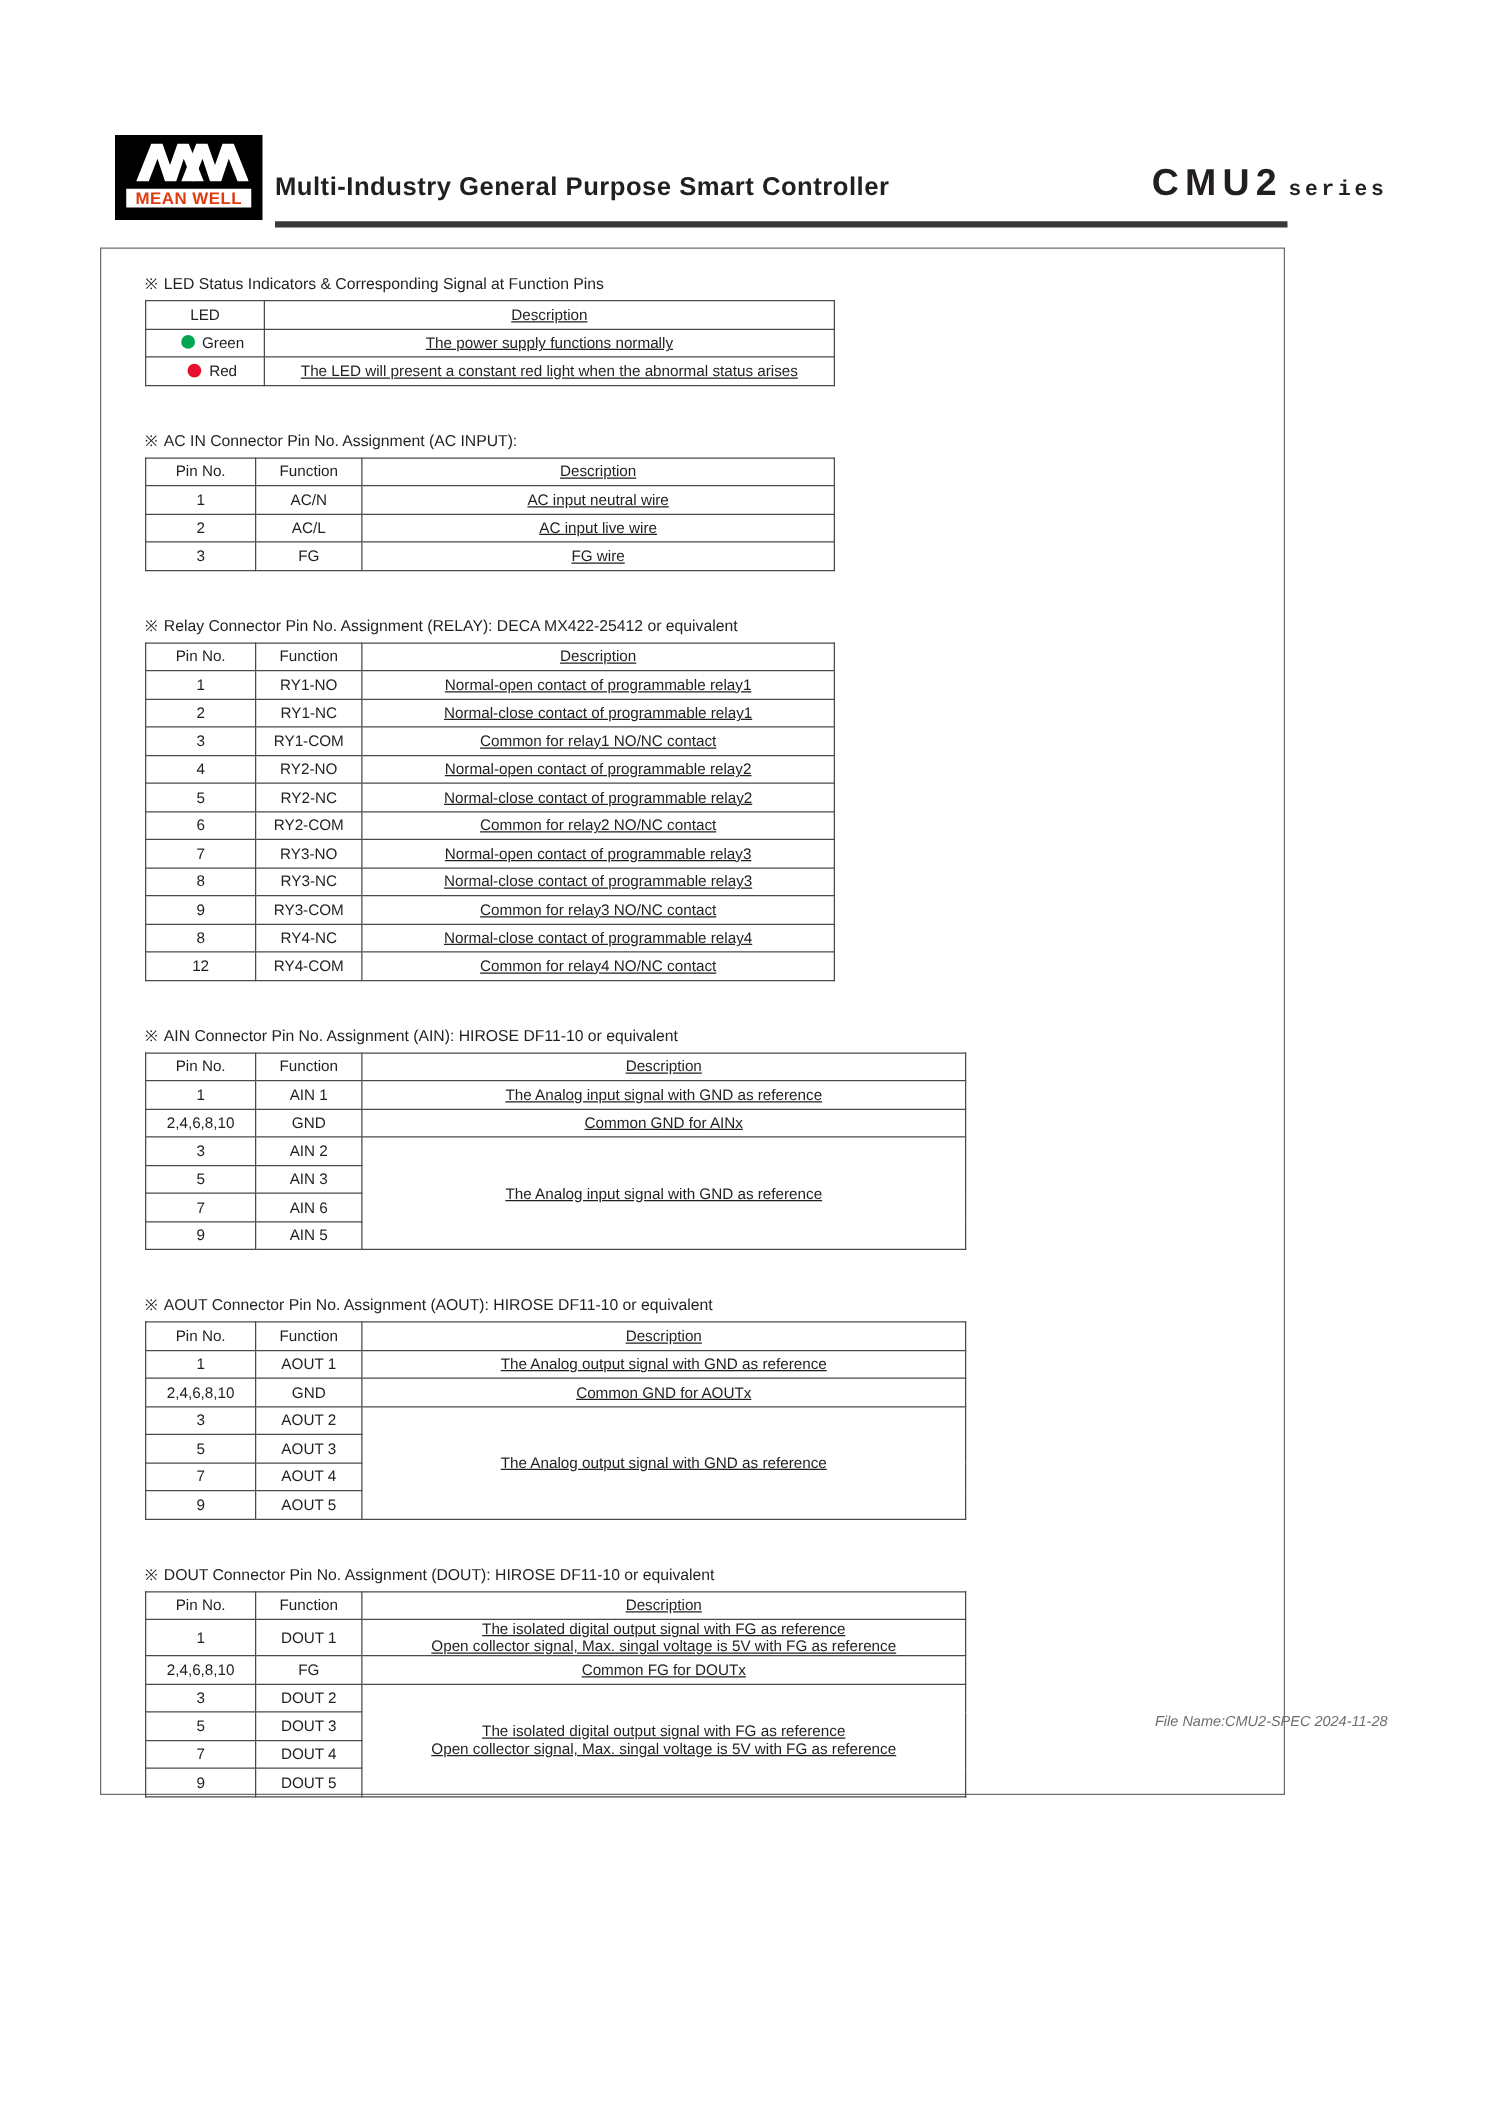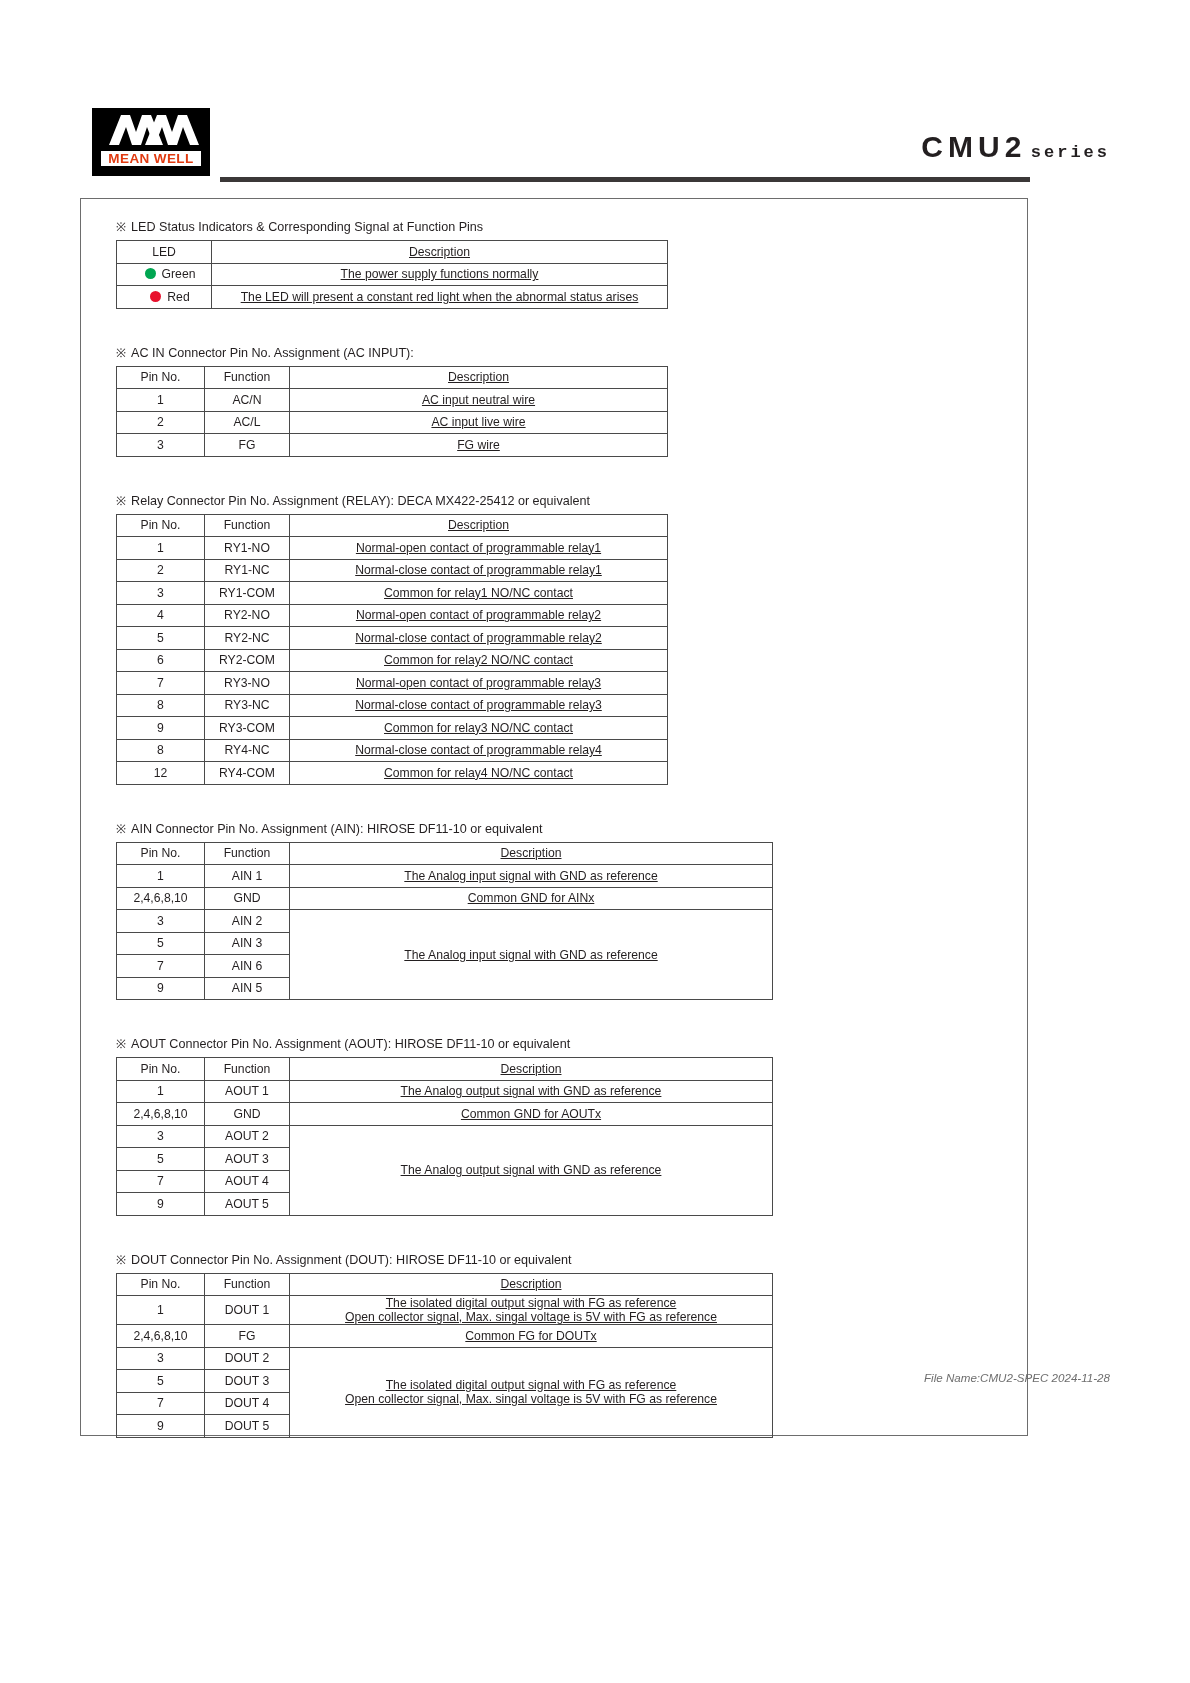--- a/index.html
+++ b/index.html
@@ -156,20 +156,21 @@
 <div class="header">
 
   <div class="logo">
     <svg class="logo-mw" viewBox="0 0 96 38">
       <path d="M6 34 L18 4 L27 4 L33 21 L39 4 L48 4 L60 34 L51 34 L44 16 L38 34 L29 34 L23 16 L16 34 Z" fill="#ffffff"></path>
       <path d="M42 34 L54 4 L63 4 L69 21 L75 4 L84 4 L96 34 L87 34 L80 16 L74 34 L65 34 L59 16 L52 34 Z" fill="#ffffff"></path>
     </svg>
     <div class="logo-name">MEAN WELL</div>
   </div>
 
+  <div class="title-main">Multi-Industry General Purpose Smart Controller</div>
 
   <div class="title-series">
     <span class="series-model">CMU2</span>
     <span class="series-word">series</span>
   </div>
 
   <div class="header-rule"></div>
 </div>
 
 <div class="page-frame"></div>

